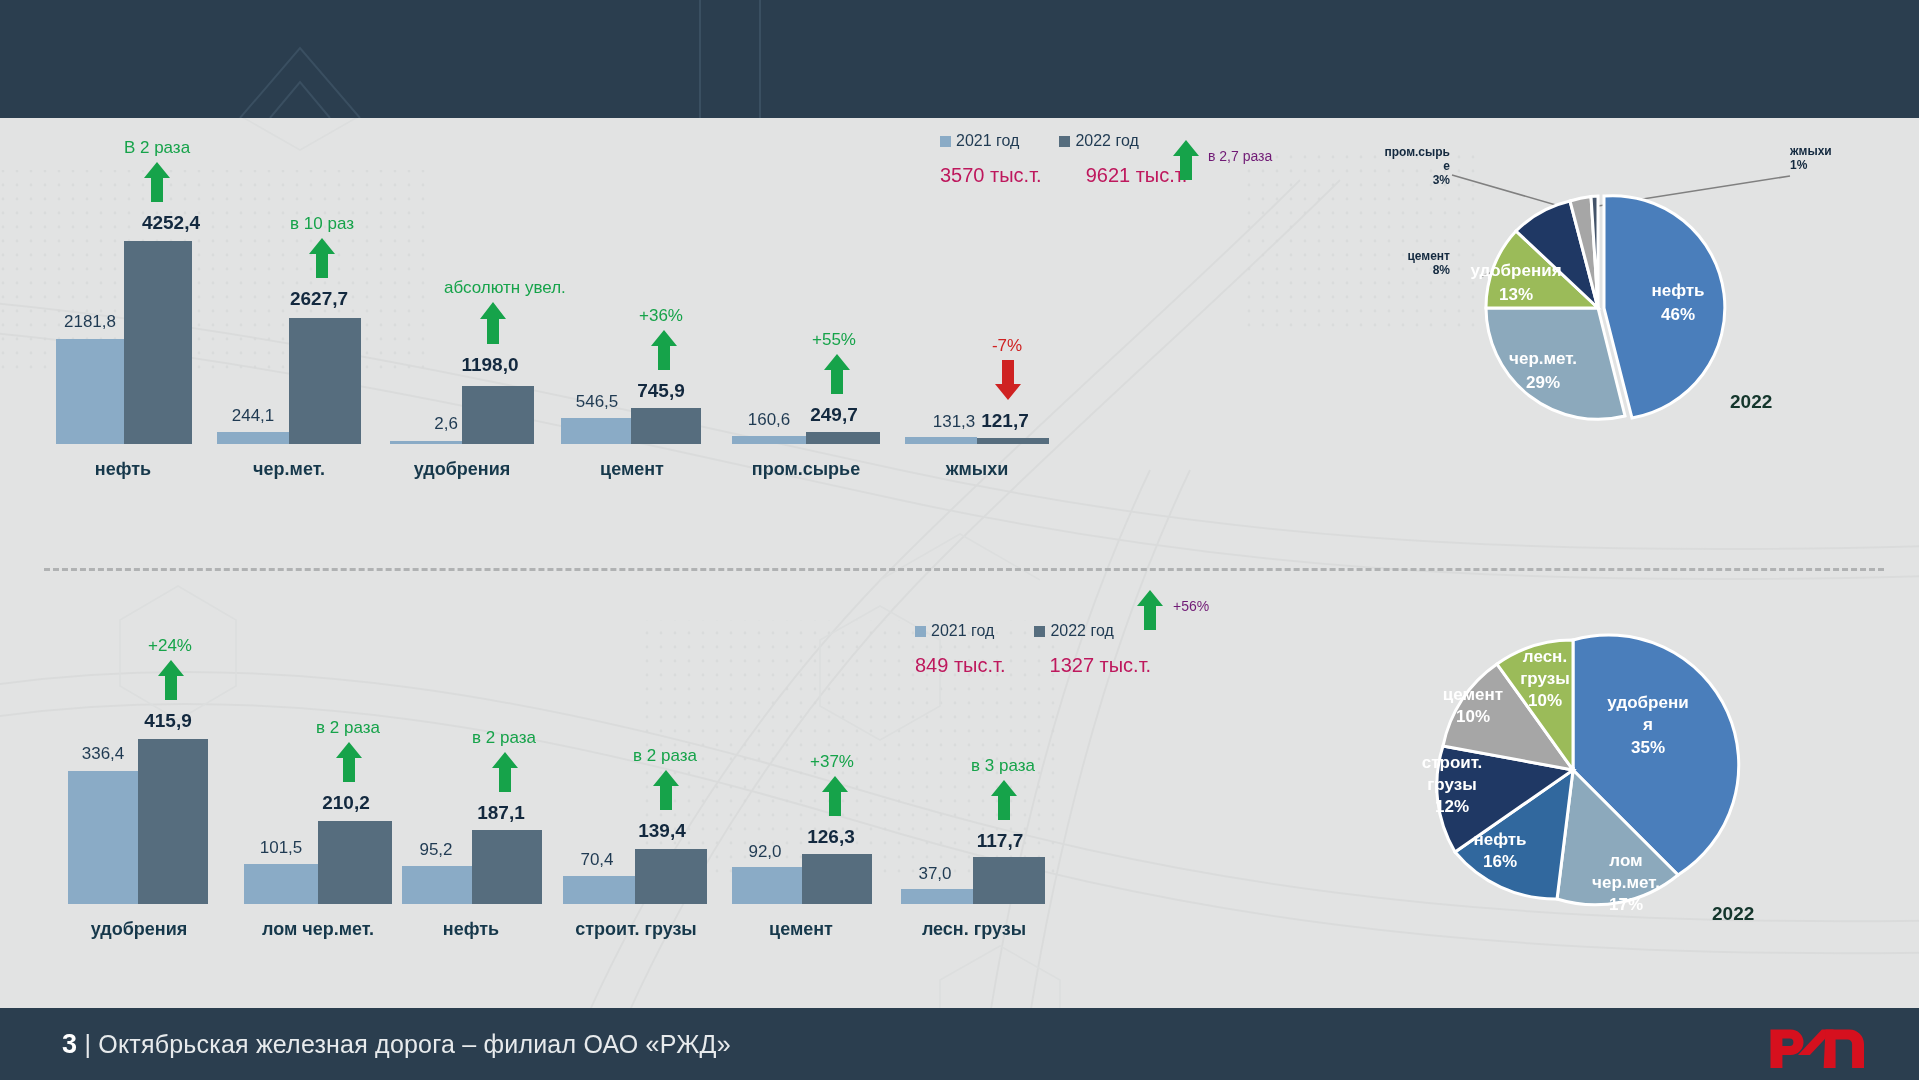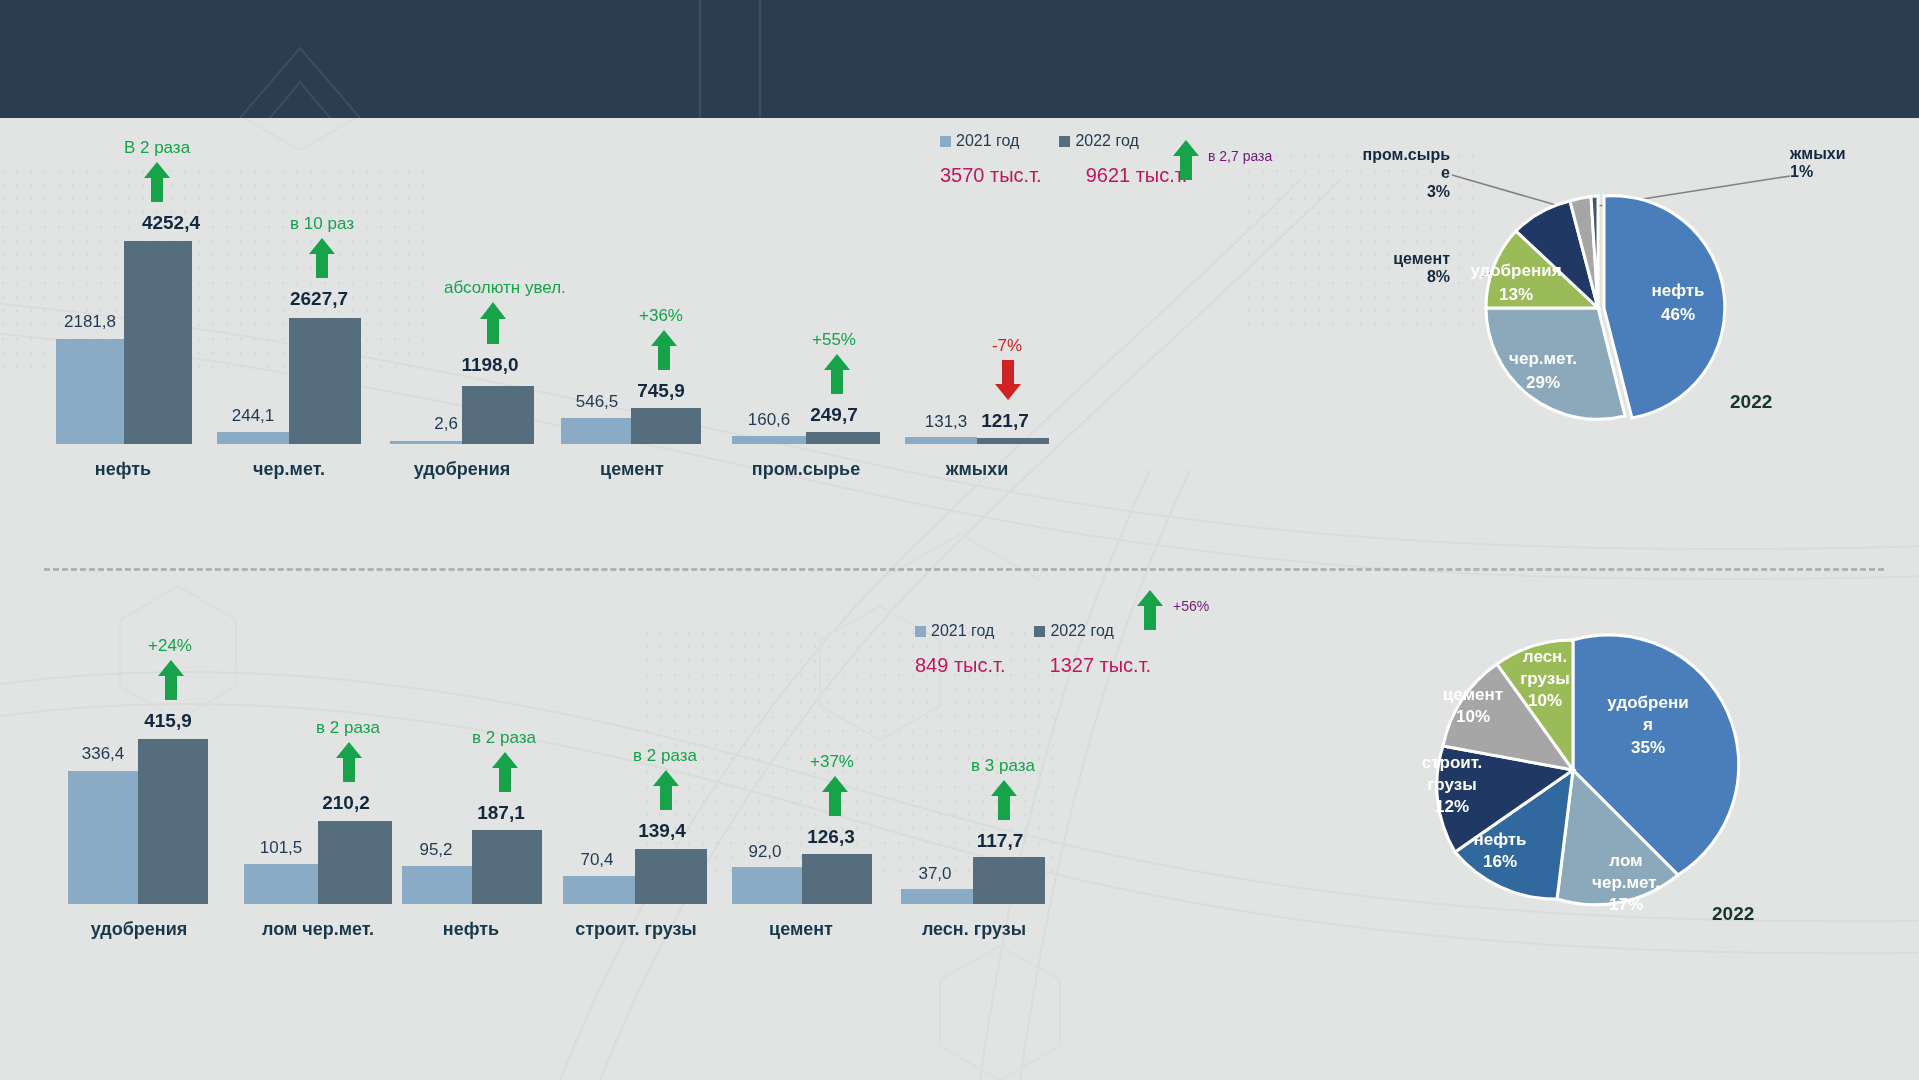--- a/index.html
+++ b/index.html
@@ -135,21 +135,21 @@
   .pie-panel { position: absolute; }
   #pie-1 { left: 1330px; top: 128px; width: 589px; height: 330px; }
   #pie-2 { left: 1360px; top: 590px; width: 559px; height: 380px; }
 
   .pie-year {
     position: absolute;
     font-size: 19px; font-weight: 700; color: #14362c;
   }
   .callout {
     position: absolute;
-    font-size: 16px; font-weight: 700; color: #13293f;
+    font-size: 12px; font-weight: 700; color: #13293f;
     line-height: 1.15; white-space: pre-line;
   }
   .callout.right { text-align: right; }
   .callout.left  { text-align: left; }
 
   svg { display: block; overflow: visible; }
   .pie-slice-label {
     font-family: "Liberation Sans", sans-serif;
     font-size: 17px; font-weight: 700; fill: #ffffff;
   }
@@ -293,21 +293,21 @@
       </svg>
       <div class="delta" style="left:68px; bottom:130px; width:96px;">+55%</div>
       <div class="barlabel">пром.сырье</div>
     </div>
 
     <div class="group" style="left:893px; width:168px; height:320px;">
       <div class="bars-row" style="left:12px;">
         <div class="bar y21" style="width:72px;height:7px;"></div>
         <div class="bar y22" style="width:72px;height:6px;"></div>
       </div>
-      <div class="val v21" style="left:8px; bottom:48px; width:90px;">131,3</div>
+      <div class="val v21" style="left:16px; bottom:48px; width:90px;">131,3</div>
       <div class="val v22" style="left:66px; bottom:48px; width:92px;">121,7</div>
       <svg class="arrow" style="left:102px; bottom:80px;" width="26" height="40">
         <polygon points="13,40 26,24 19,24 19,0 7,0 7,24 0,24" fill="#cf2222"></polygon>
       </svg>
       <div class="delta neg" style="left:66px; bottom:124px; width:96px;">-7%</div>
       <div class="barlabel">жмыхи</div>
     </div>
   </div>
 
   <div class="pie-panel" id="pie-1">
@@ -493,14 +493,28 @@
       <text class="pie-slice-label" x="92" y="222" text-anchor="middle">12%</text>
       <text class="pie-slice-label" x="113" y="110" text-anchor="middle">цемент</text>
       <text class="pie-slice-label" x="113" y="132" text-anchor="middle">10%</text>
       <text class="pie-slice-label" x="185" y="72" text-anchor="middle">лесн.</text>
       <text class="pie-slice-label" x="185" y="94" text-anchor="middle">грузы</text>
       <text class="pie-slice-label" x="185" y="116" text-anchor="middle">10%</text>
     </svg>
     <div class="pie-year" style="left:352px; top:313px;">2022</div>
   </div>
 
+  <div class="footer">
+    <div class="footer-text">
+      <span class="footer-page">3</span>
+      <span>|</span>
+      <span>Октябрьская железная дорога – филиал ОАО «РЖД»</span>
+    </div>
+    <svg class="rzd-logo" viewBox="0 0 120 50">
+      <g fill="#d6101e">
+        <path d="M6,8 h22 a14,14 0 0,1 0,28 h-9 v14 h-13 z M19,18 v8 h8 a4,4 0 0,0 0,-8 z"></path>
+        <path d="M36,36 L62,8 h13 L49,36 z"></path>
+        <path d="M66,8 h26 a16,16 0 0,1 16,16 v26 h-13 v-26 a5,5 0 0,0 -5,-5 h-13 v31 h-13 z"></path>
+      </g>
+    </svg>
+  </div>
 
 </div>
 
 </body></html>

